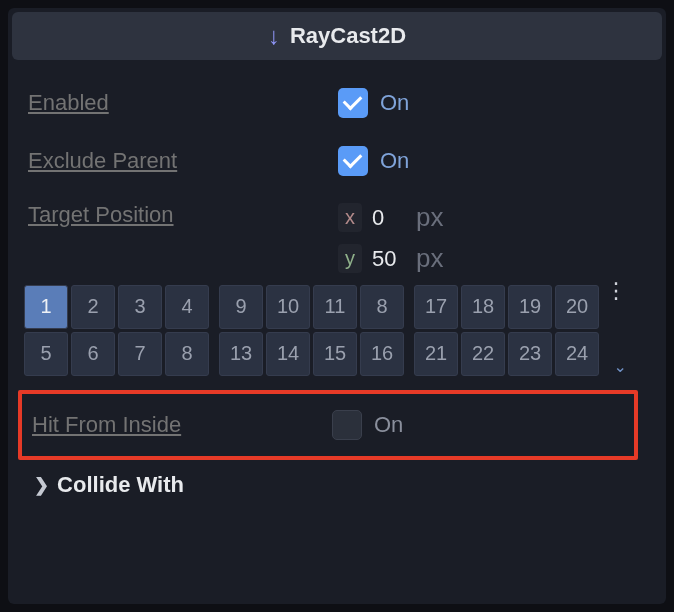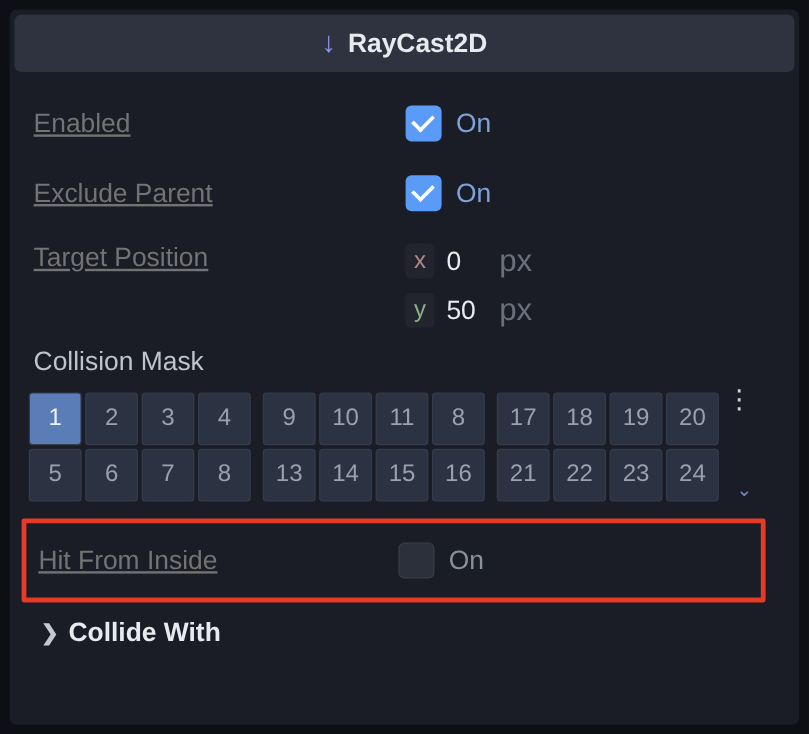--- a/index.html
+++ b/index.html
@@ -227,21 +227,20 @@
           <span class="unit">px</span>
         </div>
         <div class="vec-row">
           <span class="axis-lbl y">y</span>
           <span class="num-val">50</span>
           <span class="unit">px</span>
         </div>
       </div>
     </div>
 
-    <div class="mask-label">Collision Mask</div>
 
     <div class="mask-container">
       <div class="mask-groups" id="mask-groups">
           <div class="mask-group">
             <div class="mask-cell active">1</div>
             <div class="mask-cell">2</div>
             <div class="mask-cell">3</div>
             <div class="mask-cell">4</div>
             <div class="mask-cell">5</div>
             <div class="mask-cell">6</div>

